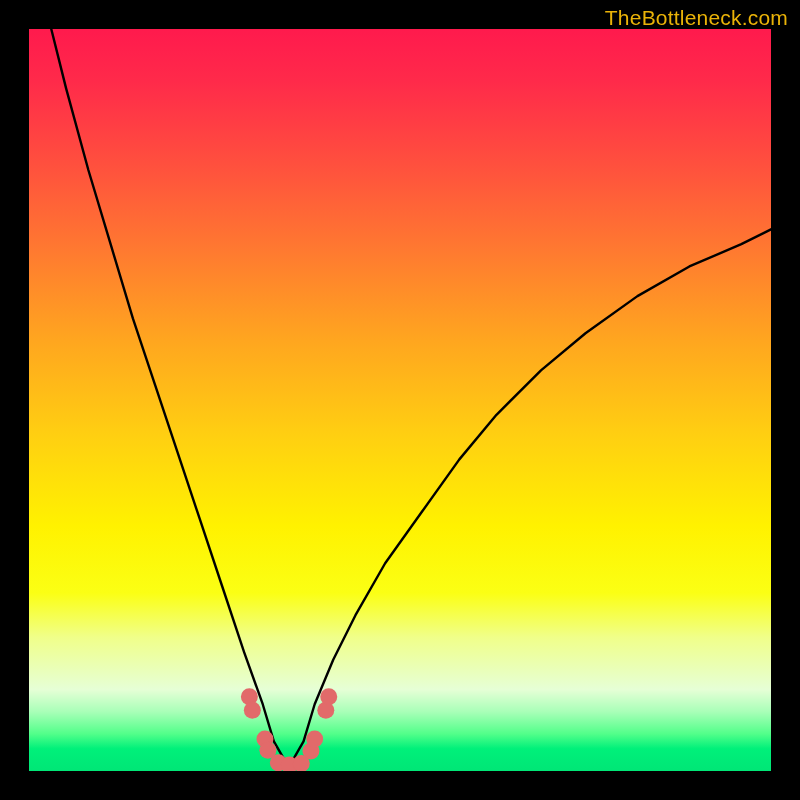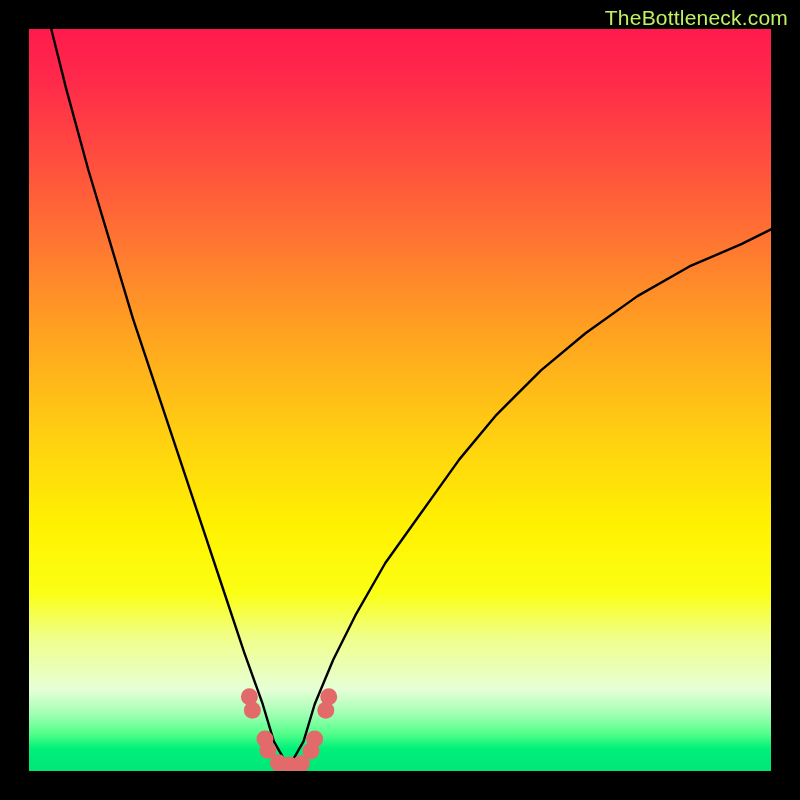--- a/index.html
+++ b/index.html
@@ -46,21 +46,21 @@
     position: absolute;
     left: 29px;
     top: 29px;
     width: 742px;
     height: 742px;
   }
   .watermark {
     position: absolute;
     top: 6px;
     right: 12px;
-    color: #bef264;
+    color: #eab308;
     font-size: 21px;
     letter-spacing: 0.2px;
     font-weight: 400;
   }
 </style>
 </head>
 <body>
 
 <div class="frame">
   <div class="plot-area"></div>

